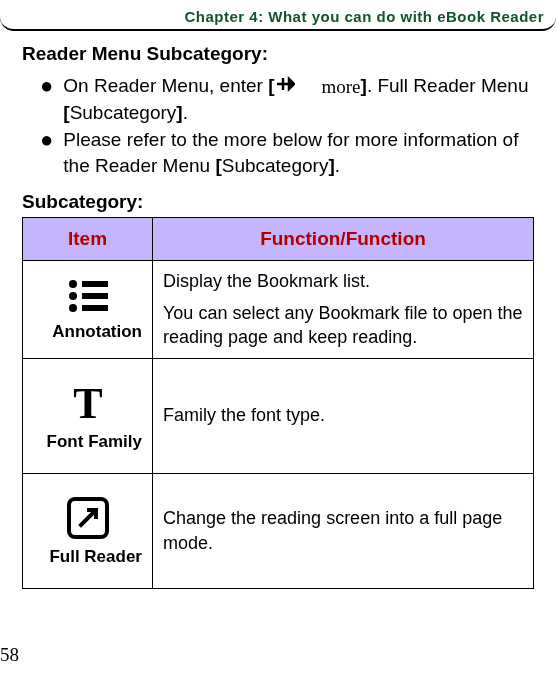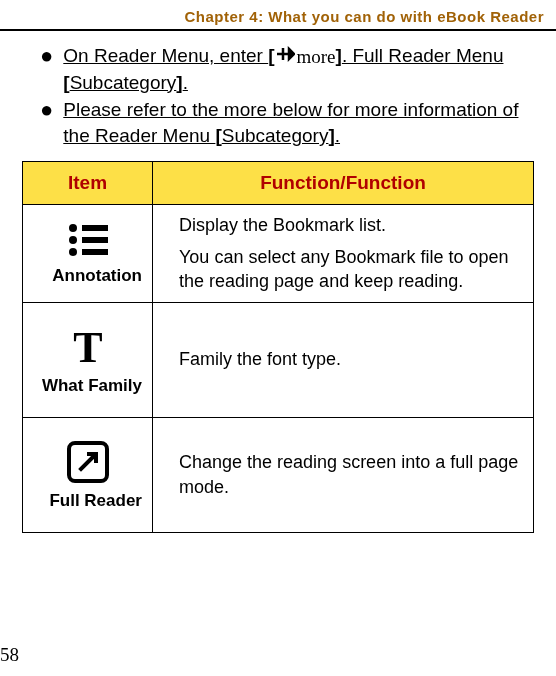--- a/index.html
+++ b/index.html
@@ -14,23 +14,24 @@
       background: #ffffff;
       color: #000000;
       position: relative;
       padding: 0;
     }
     .chapter-header {
       text-align: right;
       padding: 8px 12px 4px 12px;
       font-weight: bold;
       font-size: 15px;
-      color: #a16207;
+      color: #14532d;
       border-bottom: 2px solid #000000;
       letter-spacing: 0.5px;
+      border-radius: 14px;
     }
     .content {
       padding: 12px 22px 0 22px;
     }
     .section-title {
       font-weight: bold;
       font-size: 19px;
       margin-bottom: 8px;
     }
     .bullet-list {
@@ -45,56 +46,56 @@
       margin-bottom: 2px;
     }
     .bullet-dot {
       font-size: 22px;
       line-height: 1.2;
       margin-right: 10px;
       flex-shrink: 0;
     }
     .bullet-text {
       flex: 1;
-      text-decoration: underline;
     }
     .bracket {
       font-weight: bold;
     }
     .more-button {
       display: inline-flex;
       align-items: center;
       gap: 2px;
       vertical-align: middle;
     }
     .more-icon {
       display: inline-block;
       vertical-align: middle;
     }
     .more-text {
       font-family: Georgia, serif;
       font-size: 19px;
+      margin-left: 25px;
     }
     .subcategory-label {
       font-weight: bold;
       font-size: 19px;
       margin-bottom: 4px;
     }
     .table {
       width: 100%;
       border-collapse: collapse;
       margin: 0 auto;
     }
     .table th, .table td {
       border: 1.5px solid #000000;
       padding: 8px 10px;
       vertical-align: middle;
     }
     .table th {
-      background: #fde047;
+      background: #c4b5fd;
       color: #b00000;
       font-weight: bold;
       font-size: 19px;
       text-align: center;
       padding: 10px;
     }
     .item-cell {
       width: 130px;
       text-align: right;
       font-weight: bold;
@@ -106,21 +107,20 @@
       display: flex;
       justify-content: center;
     }
     .func-cell {
       font-size: 18px;
       line-height: 1.35;
       padding: 12px 10px;
     }
     .func-cell p {
       margin-bottom: 8px;
-      margin-left: 16px;
     }
     .func-cell p:last-child {
       margin-bottom: 0;
     }
     .page-number {
       position: absolute;
       bottom: 10px;
       left: 0;
       right: 0;
       font-size: 19px;
@@ -132,20 +132,21 @@
   </style>
 </head>
 <body>
 
 <div class="chapter-header">
   <span>Chapter 4: What you can do with eBook Reader</span>
 </div>
 
 <div class="content">
 
+  <div class="section-title">Reader Menu Subcategory:</div>
 
   <div class="bullet-list">
     <div class="bullet-item">
       <span class="bullet-dot">●</span>
       <span class="bullet-text">
         <span>On Reader Menu, enter </span><span class="bracket">[</span><span class="more-button">
             <span class="more-icon"><svg width="20" height="18" viewBox="0 0 20 18">
                 <path d="M2 9 L14 9 M8 3 L8 15 M14 4 L19 9 L14 14 Z" stroke="#000" stroke-width="2.5" fill="#000"></path>
               </svg></span>
             <span class="more-text">more</span>
@@ -153,20 +154,21 @@
       </span>
     </div>
     <div class="bullet-item">
       <span class="bullet-dot">●</span>
       <span class="bullet-text">
         <span>Please refer to the more below for more information of the Reader Menu </span><span class="bracket">[</span><span>Subcategory</span><span class="bracket">]</span><span>.</span>
       </span>
     </div>
   </div>
 
+  <div class="subcategory-label">Subcategory:</div>
 
   <table class="table">
     <thead>
       <tr>
         <th>Item</th>
         <th>Function/Function</th>
       </tr>
     </thead>
     <tbody>
       <tr>
@@ -188,21 +190,21 @@
           <p>You can select any Bookmark file to open the reading page and keep reading.</p>
         </td>
       </tr>
       <tr class="tall-row">
         <td class="item-cell">
           <div class="icon-wrap">
             <svg width="48" height="46" viewBox="0 0 48 46">
               <text x="24" y="38" text-anchor="middle" font-family="Georgia,serif" font-size="44" font-weight="bold" fill="#000">T</text>
             </svg>
           </div>
-          <div>What Family</div>
+          <div>Font Family</div>
         </td>
         <td class="func-cell">
           <p>Family the font type.</p>
         </td>
       </tr>
       <tr class="tall-row">
         <td class="item-cell">
           <div class="icon-wrap">
             <svg width="46" height="46" viewBox="0 0 46 46">
               <rect x="4" y="4" width="38" height="38" rx="6" fill="none" stroke="#000" stroke-width="4"></rect>

